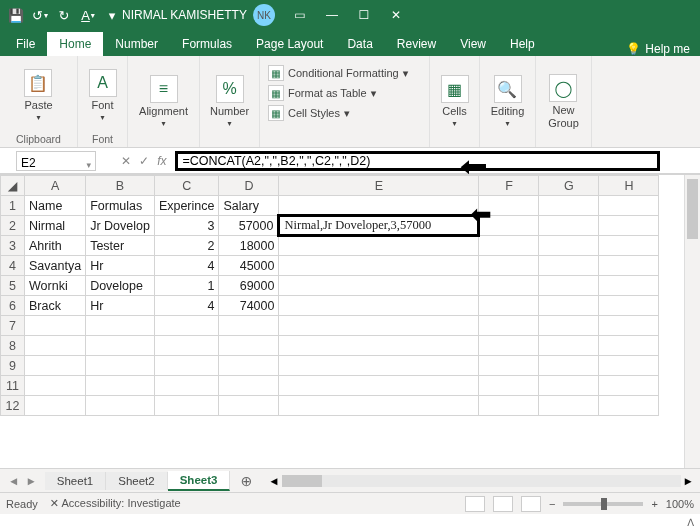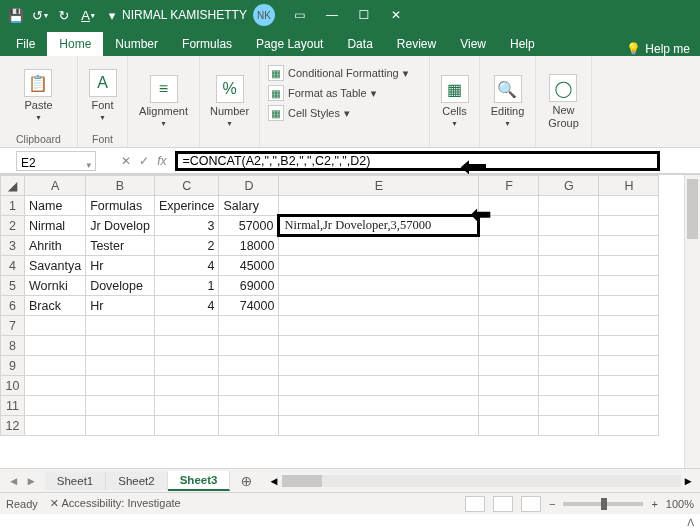--- a/index.html
+++ b/index.html
@@ -312,31 +312,20 @@
           <td></td>
           <td></td>
           <td></td>
           <td></td>
           <td></td>
           <td></td>
           <td></td>
           <td></td>
         </tr>
     <tr>
-          <th class="rowh">10</th>
-          <td></td>
-          <td></td>
-          <td></td>
-          <td></td>
-          <td></td>
-          <td></td>
-          <td></td>
-          <td></td>
-        </tr>
-    <tr>
           <th class="rowh">11</th>
           <td></td>
           <td></td>
           <td></td>
           <td></td>
           <td></td>
           <td></td>
           <td></td>
           <td></td>
         </tr>

